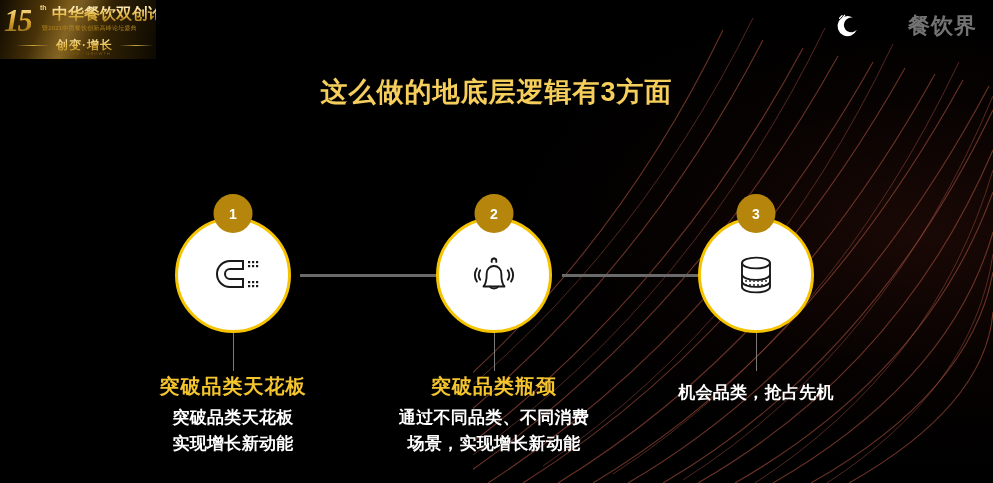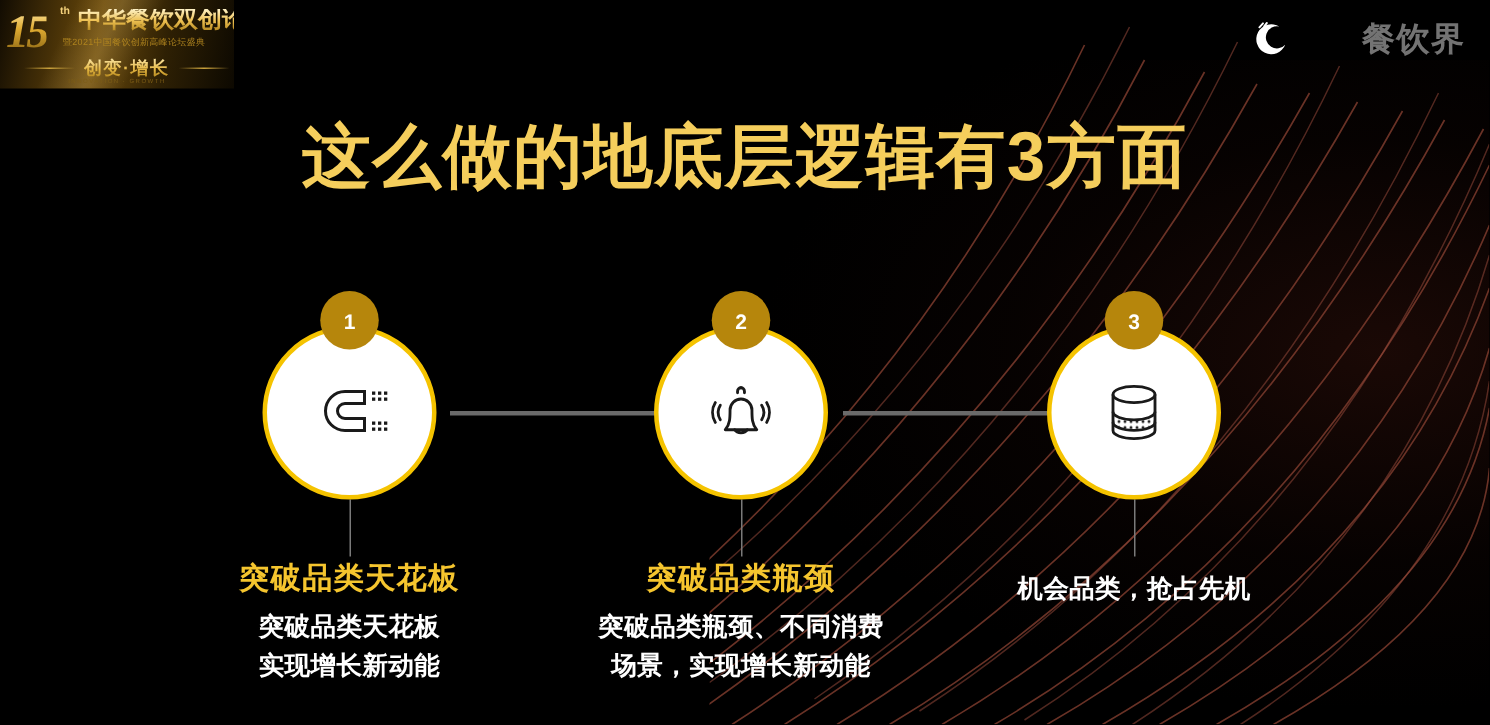--- a/index.html
+++ b/index.html
@@ -96,21 +96,21 @@
   .corp-mark svg{ display:block; }
   .corp-name{
     color:#737373; font-size:22px; font-weight:700; letter-spacing:1px;
     line-height:1; white-space:nowrap;margin-left:36px;
   }
 
   
   .headline{
     position:absolute; left:0; right:0; top:74px;
     text-align:center;
-    font-size:46px; font-weight:700; letter-spacing:1px;
+    font-size:27px; font-weight:700; letter-spacing:1px;
     color:#f5ce5c;
     white-space:nowrap;
   }
 
   
   .diagram{ position:absolute; left:0; top:0; width:993px; height:483px; }
 
   .connector{
     position:absolute; top:274px; height:3px;
     background:#6a6a6a;
@@ -320,21 +320,21 @@
       <div class="cap-title">突破品类天花板</div>
       <div class="cap-desc">
         <span>突破品类天花板</span>
         <span>实现增长新动能</span>
       </div>
     </div>
 
     <div class="caption p2">
       <div class="cap-title">突破品类瓶颈</div>
       <div class="cap-desc">
-        <span>突破品类瓶颈、不同消费</span>
+        <span>通过不同品类、不同消费</span>
         <span>场景，实现增长新动能</span>
       </div>
     </div>
 
     <div class="caption p3">
       <div class="cap-desc">
         <span>机会品类，抢占先机</span>
       </div>
     </div>
 

